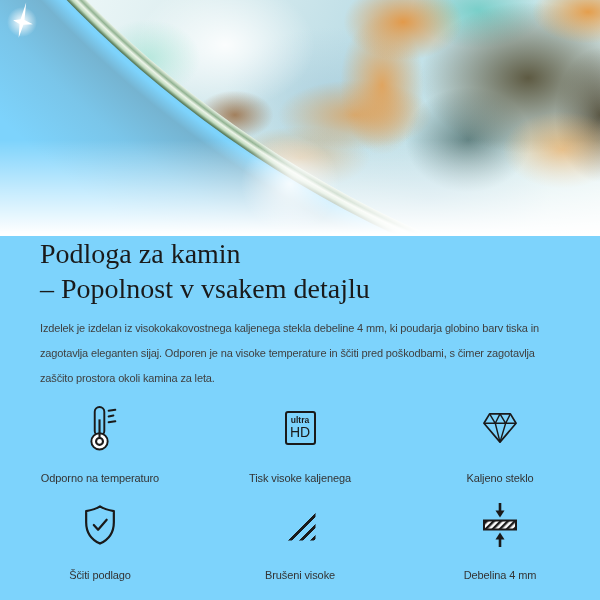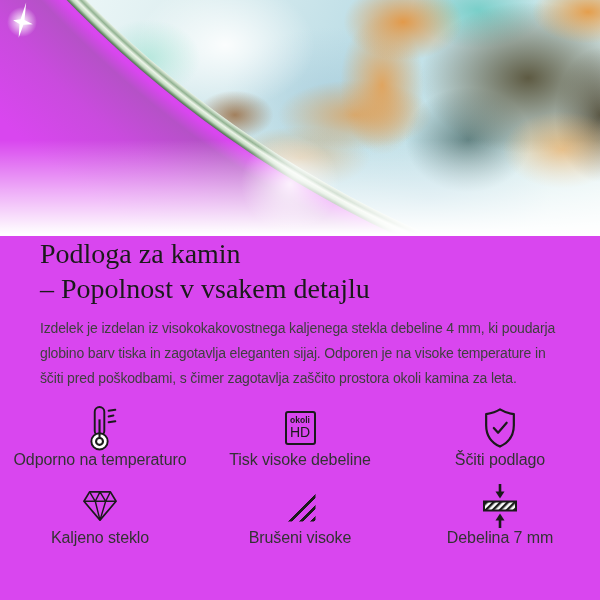--- a/index.html
+++ b/index.html
@@ -3,21 +3,21 @@
 <meta charset="utf-8">
 <style>
   * { box-sizing: border-box; margin: 0; padding: 0; }
   html, body { background: #ffffff; }
   body { font-family: "Liberation Sans", sans-serif; }
   .page {
     position: relative;
     width: 600px;
     height: 600px;
     margin: 0 auto;
-    background: #d946ef;
+    background: #7dd3fc;
     overflow: hidden;
   }
 
   
   .hero {
     position: relative;
     width: 600px;
     height: 236px;
     overflow: hidden;
   }
@@ -78,38 +78,38 @@
     font-family: "Liberation Serif", serif;
     font-weight: 400;
     font-size: 28px;
     line-height: 35px;
     color: #1a1a1a;
   }
   .title span { display: block; }
   .desc {
     margin-top: 10px;
     width: 522px;
-    font-size: 14px;
+    font-size: 11px;
     line-height: 25px;
     letter-spacing: -0.15px;
     color: #3f3f3f;
   }
 
   
   .features {
     margin: 14px -40px 0;
     display: grid;
     grid-template-columns: repeat(3, 200px);
     row-gap: 16px;
   }
   .feature { display: flex; flex-direction: column; align-items: center; }
   .icon-box { height: 46px; display: flex; align-items: center; justify-content: center; }
   .flabel {
-    margin-top: 1px;
-    font-size: 16px;
+    margin-top: 20px;
+    font-size: 11px;
     line-height: 15px;
     letter-spacing: -0.1px;
     color: #333333;
   }
   .icon-stroke { stroke: #1a1a1a; fill: none; }
 
   .uhd {
     width: 31px; height: 34px;
     border: 2.5px solid #1a1a1a;
     border-radius: 3px;
@@ -170,45 +170,45 @@
             <line x1="27" y1="12" x2="32" y2="11" stroke="#1a1a1a" stroke-width="2" stroke-linecap="round"></line>
             <line x1="27" y1="18" x2="34" y2="17" stroke="#1a1a1a" stroke-width="2" stroke-linecap="round"></line>
           </svg>
         </div>
         <span class="flabel">Odporno na temperaturo</span>
       </div>
 
       <div class="feature">
         <div class="icon-box">
           <div class="uhd">
-            <span class="uhd-top">okoli</span>
+            <span class="uhd-top">ultra</span>
             <span class="uhd-bottom">HD</span>
           </div>
         </div>
-        <span class="flabel">Tisk visoke debeline</span>
+        <span class="flabel">Tisk visoke kaljenega</span>
+      </div>
+
+      <div class="feature">
+        <div class="icon-box">
+          <svg width="38" height="34" viewBox="0 0 40 36">
+            <path class="icon-stroke" stroke-width="1.8" stroke-linejoin="round" d="M9,3 H31 L37,13 L20,33 L3,13 Z"></path>
+            <path class="icon-stroke" stroke-width="1.5" stroke-linejoin="round" d="M3,13 H37 M9,3 L15,13 L20,3 L26,13 L31,3 M15,13 L20,33 M26,13 L20,33"></path>
+          </svg>
+        </div>
+        <span class="flabel">Kaljeno steklo</span>
       </div>
 
       <div class="feature">
         <div class="icon-box">
           <svg width="40" height="42" viewBox="0 0 40 44">
             <path class="icon-stroke" stroke-width="2.3" stroke-linejoin="round" d="M20,2.5 C24,5 29,6.5 34.5,7.5 V19 C34.5,30 28.5,37.5 20,41.5 C11.5,37.5 5.5,30 5.5,19 V7.5 C11,6.5 16,5 20,2.5 Z"></path>
             <polyline class="icon-stroke" stroke-width="2.3" stroke-linecap="round" stroke-linejoin="round" points="13.5,22 18,27 27,16.5"></polyline>
           </svg>
         </div>
         <span class="flabel">Ščiti podlago</span>
-      </div>
-
-      <div class="feature">
-        <div class="icon-box">
-          <svg width="38" height="34" viewBox="0 0 40 36">
-            <path class="icon-stroke" stroke-width="1.8" stroke-linejoin="round" d="M9,3 H31 L37,13 L20,33 L3,13 Z"></path>
-            <path class="icon-stroke" stroke-width="1.5" stroke-linejoin="round" d="M3,13 H37 M9,3 L15,13 L20,3 L26,13 L31,3 M15,13 L20,33 M26,13 L20,33"></path>
-          </svg>
-        </div>
-        <span class="flabel">Kaljeno steklo</span>
       </div>
 
       <div class="feature">
         <div class="icon-box">
           <div class="stripes"></div>
         </div>
         <span class="flabel">Brušeni visoke</span>
       </div>
 
       <div class="feature">
@@ -220,18 +220,18 @@
                 <rect width="2.4" height="5" fill="#1a1a1a"></rect>
               </pattern>
             </defs>
             <line x1="18" y1="0" x2="18" y2="8" stroke="#1a1a1a" stroke-width="2.6"></line>
             <polygon points="13.5,7.5 22.5,7.5 18,14.5" fill="#1a1a1a"></polygon>
             <rect x="2" y="17.5" width="32" height="9" fill="url(#hatch)" stroke="#1a1a1a" stroke-width="2"></rect>
             <line x1="18" y1="44" x2="18" y2="36" stroke="#1a1a1a" stroke-width="2.6"></line>
             <polygon points="13.5,36.5 22.5,36.5 18,29.5" fill="#1a1a1a"></polygon>
           </svg>
         </div>
-        <span class="flabel">Debelina 7 mm</span>
+        <span class="flabel">Debelina 4 mm</span>
       </div>
 
     </div>
   </section>
 </div>
 
 </body></html>

